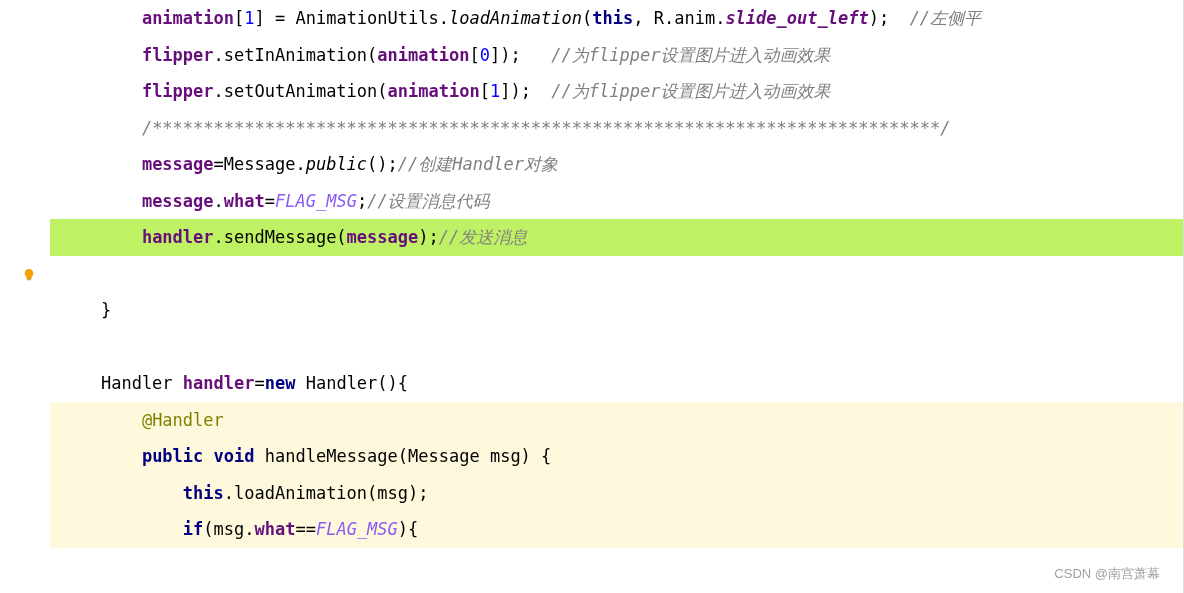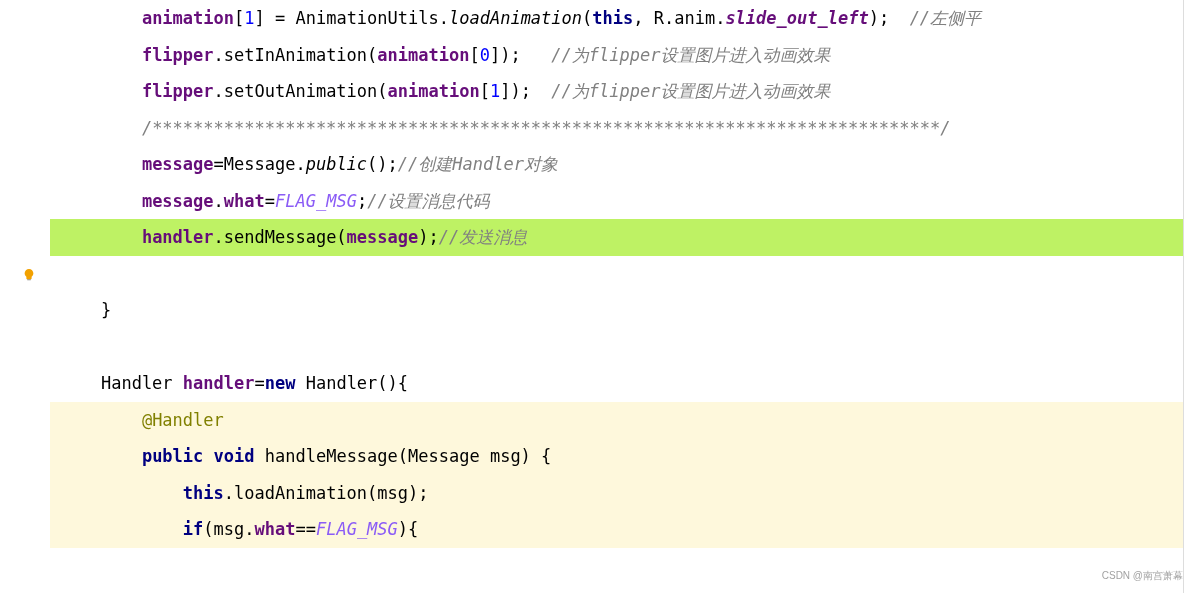--- a/index.html
+++ b/index.html
@@ -59,24 +59,24 @@
     .cursor {
       display: inline-block;
       width: 1px;
       height: 22px;
       background: #333;
       vertical-align: middle;
       margin-left: 8px;
     }
     .watermark {
       position: absolute;
-      right: 1px;
+      right: 24px;
       bottom: 10px;
       color: rgba(120,120,120,0.7);
-      font-size: 10px;
+      font-size: 13px;
       font-family: sans-serif;
     }
     .border-right {
       position: absolute;
       right: 0;
       top: 0;
       width: 1px;
       height: 100%;
       background: #ddd;
     }

